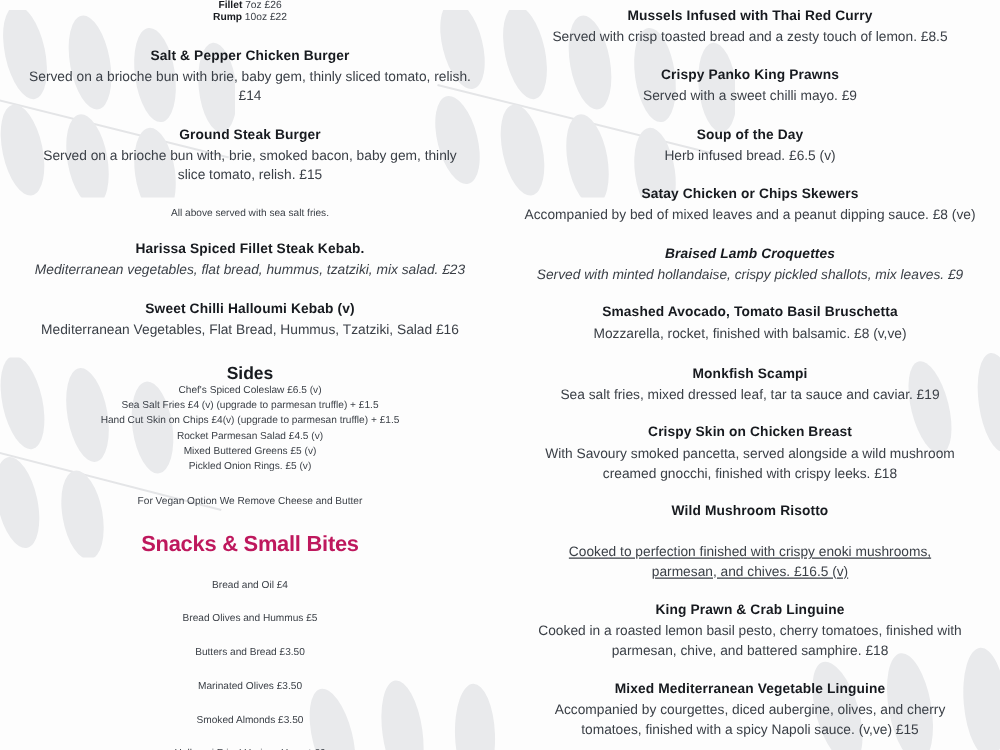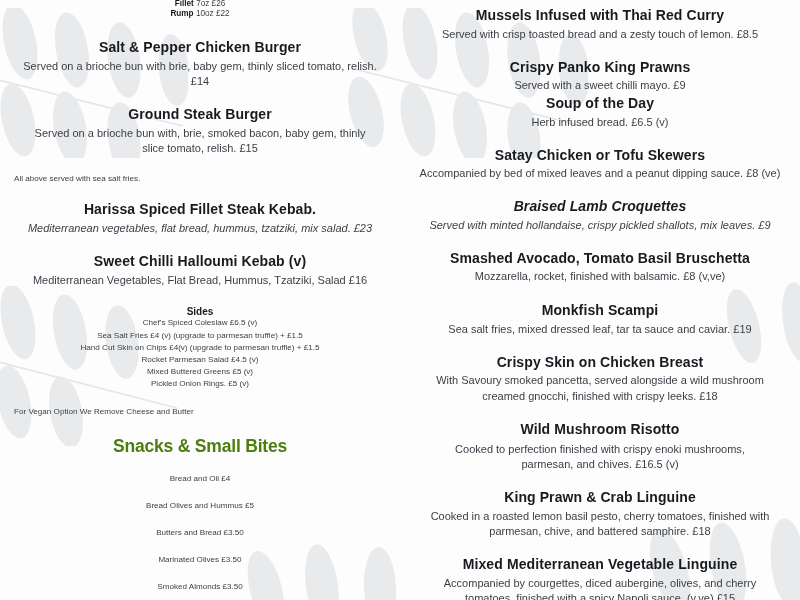--- a/index.html
+++ b/index.html
@@ -27,51 +27,52 @@
     position:relative;
     z-index:3;
     display:flex;
     width:800px; height:600px;
   }
   .col { width:400px; padding:0 14px; }
 
   .block { text-align:center; }
   .dish-name {
     font-weight:bold;
-    font-size:14px;
+    font-size:11px;
     line-height:1.35;
     color:#171a1f;
     letter-spacing:0.1px;
   }
   .dish-desc {
     font-size:11px;
     line-height:1.42;
     color:#3a3f46;
   }
   .note {
     font-size:8.1px;
     line-height:1.42;
     color:#3a3f46;
+    text-align:center;
   }
   .section-title {
     font-weight:bold;
-    font-size:10px;
+    font-size:14px;
     color:#171a1f;
     text-align:center;
   }
   .side-line {
     font-size:8.1px;
     line-height:1.5;
     color:#3a3f46;
     text-align:center;
   }
   .big-heading {
     font-size:17.5px;
     font-weight:bold;
-    color:#4d7c0f;
+    color:#be185d;
     text-align:center;
     letter-spacing:-0.2px;
   }
   .snack-line {
     font-size:8.1px;
     color:#3a3f46;
     text-align:center;
   }
   .steak-line { font-size:8.2px; color:#3a3f46; text-align:center; line-height:1.3; }
   .steak-line b { color:#171a1f; }
@@ -232,27 +233,27 @@
         <div class="dish-name">Mussels Infused with Thai Red Curry</div>
         <div class="dish-desc" style="margin-top:2px;">Served with crisp toasted bread and a zesty touch of lemon. £8.5</div>
       </div>
 
 
       <div class="block" style="margin-top:15px;">
         <div class="dish-name">Crispy Panko King Prawns</div>
         <div class="dish-desc" style="margin-top:2px;">Served with a sweet chilli mayo. £9</div>
       </div>
 
-      <div class="block" style="">
+      <div class="block" style="margin-top:15px;">
         <div class="dish-name">Soup of the Day</div>
         <div class="dish-desc" style="margin-top:2px;">Herb infused bread. £6.5 (v)</div>
       </div>
 
       <div class="block" style="margin-top:15px;">
-        <div class="dish-name">Satay Chicken or Tofu Skewers</div>
+        <div class="dish-name">Satay Chicken or Chips Skewers</div>
         <div class="dish-desc" style="margin-top:2px;">Accompanied by bed of mixed leaves and a peanut dipping sauce. £8 (ve)</div>
       </div>
 
       <div class="block" style="margin-top:15px;font-style:italic;">
         <div class="dish-name">Braised Lamb Croquettes</div>
         <div class="dish-desc" style="margin-top:2px;">Served with minted hollandaise, crispy pickled shallots, mix leaves. £9</div>
       </div>
 
       <div class="block" style="margin-top:15px;">
         <div class="dish-name">Smashed Avocado, Tomato Basil Bruschetta</div>
@@ -265,21 +266,21 @@
         <div class="dish-desc" style="margin-top:2px;">Sea salt fries, mixed dressed leaf, tar ta sauce and caviar. £19</div>
       </div>
 
       <div class="block" style="margin-top:15px; padding:0 6px;">
         <div class="dish-name">Crispy Skin on Chicken Breast</div>
         <div class="dish-desc" style="margin-top:2px;">With Savoury smoked pancetta, served alongside a wild mushroom creamed gnocchi, finished with crispy leeks. £18</div>
       </div>
 
       <div class="block" style="margin-top:15px; padding:0 16px;">
         <div class="dish-name">Wild Mushroom Risotto</div>
-        <div class="dish-desc" style="margin-top:3px;">Cooked to perfection finished with crispy enoki mushrooms, parmesan, and chives. £16.5 (v)</div>
+        <div class="dish-desc" style="margin-top:18px;text-decoration:underline;">Cooked to perfection finished with crispy enoki mushrooms, parmesan, and chives. £16.5 (v)</div>
       </div>
 
       <div class="block" style="margin-top:15px; padding:0 4px;">
         <div class="dish-name">King Prawn &amp; Crab Linguine</div>
         <div class="dish-desc" style="margin-top:2px;">Cooked in a roasted lemon basil pesto, cherry tomatoes, finished with parmesan, chive, and battered samphire. £18</div>
       </div>
 
       <div class="block" style="margin-top:15px; padding:0 8px;">
         <div class="dish-name">Mixed Mediterranean Vegetable Linguine</div>
         <div class="dish-desc" style="margin-top:2px;">Accompanied by courgettes, diced aubergine, olives, and cherry tomatoes, finished with a spicy Napoli sauce. (v,ve) £15</div>

